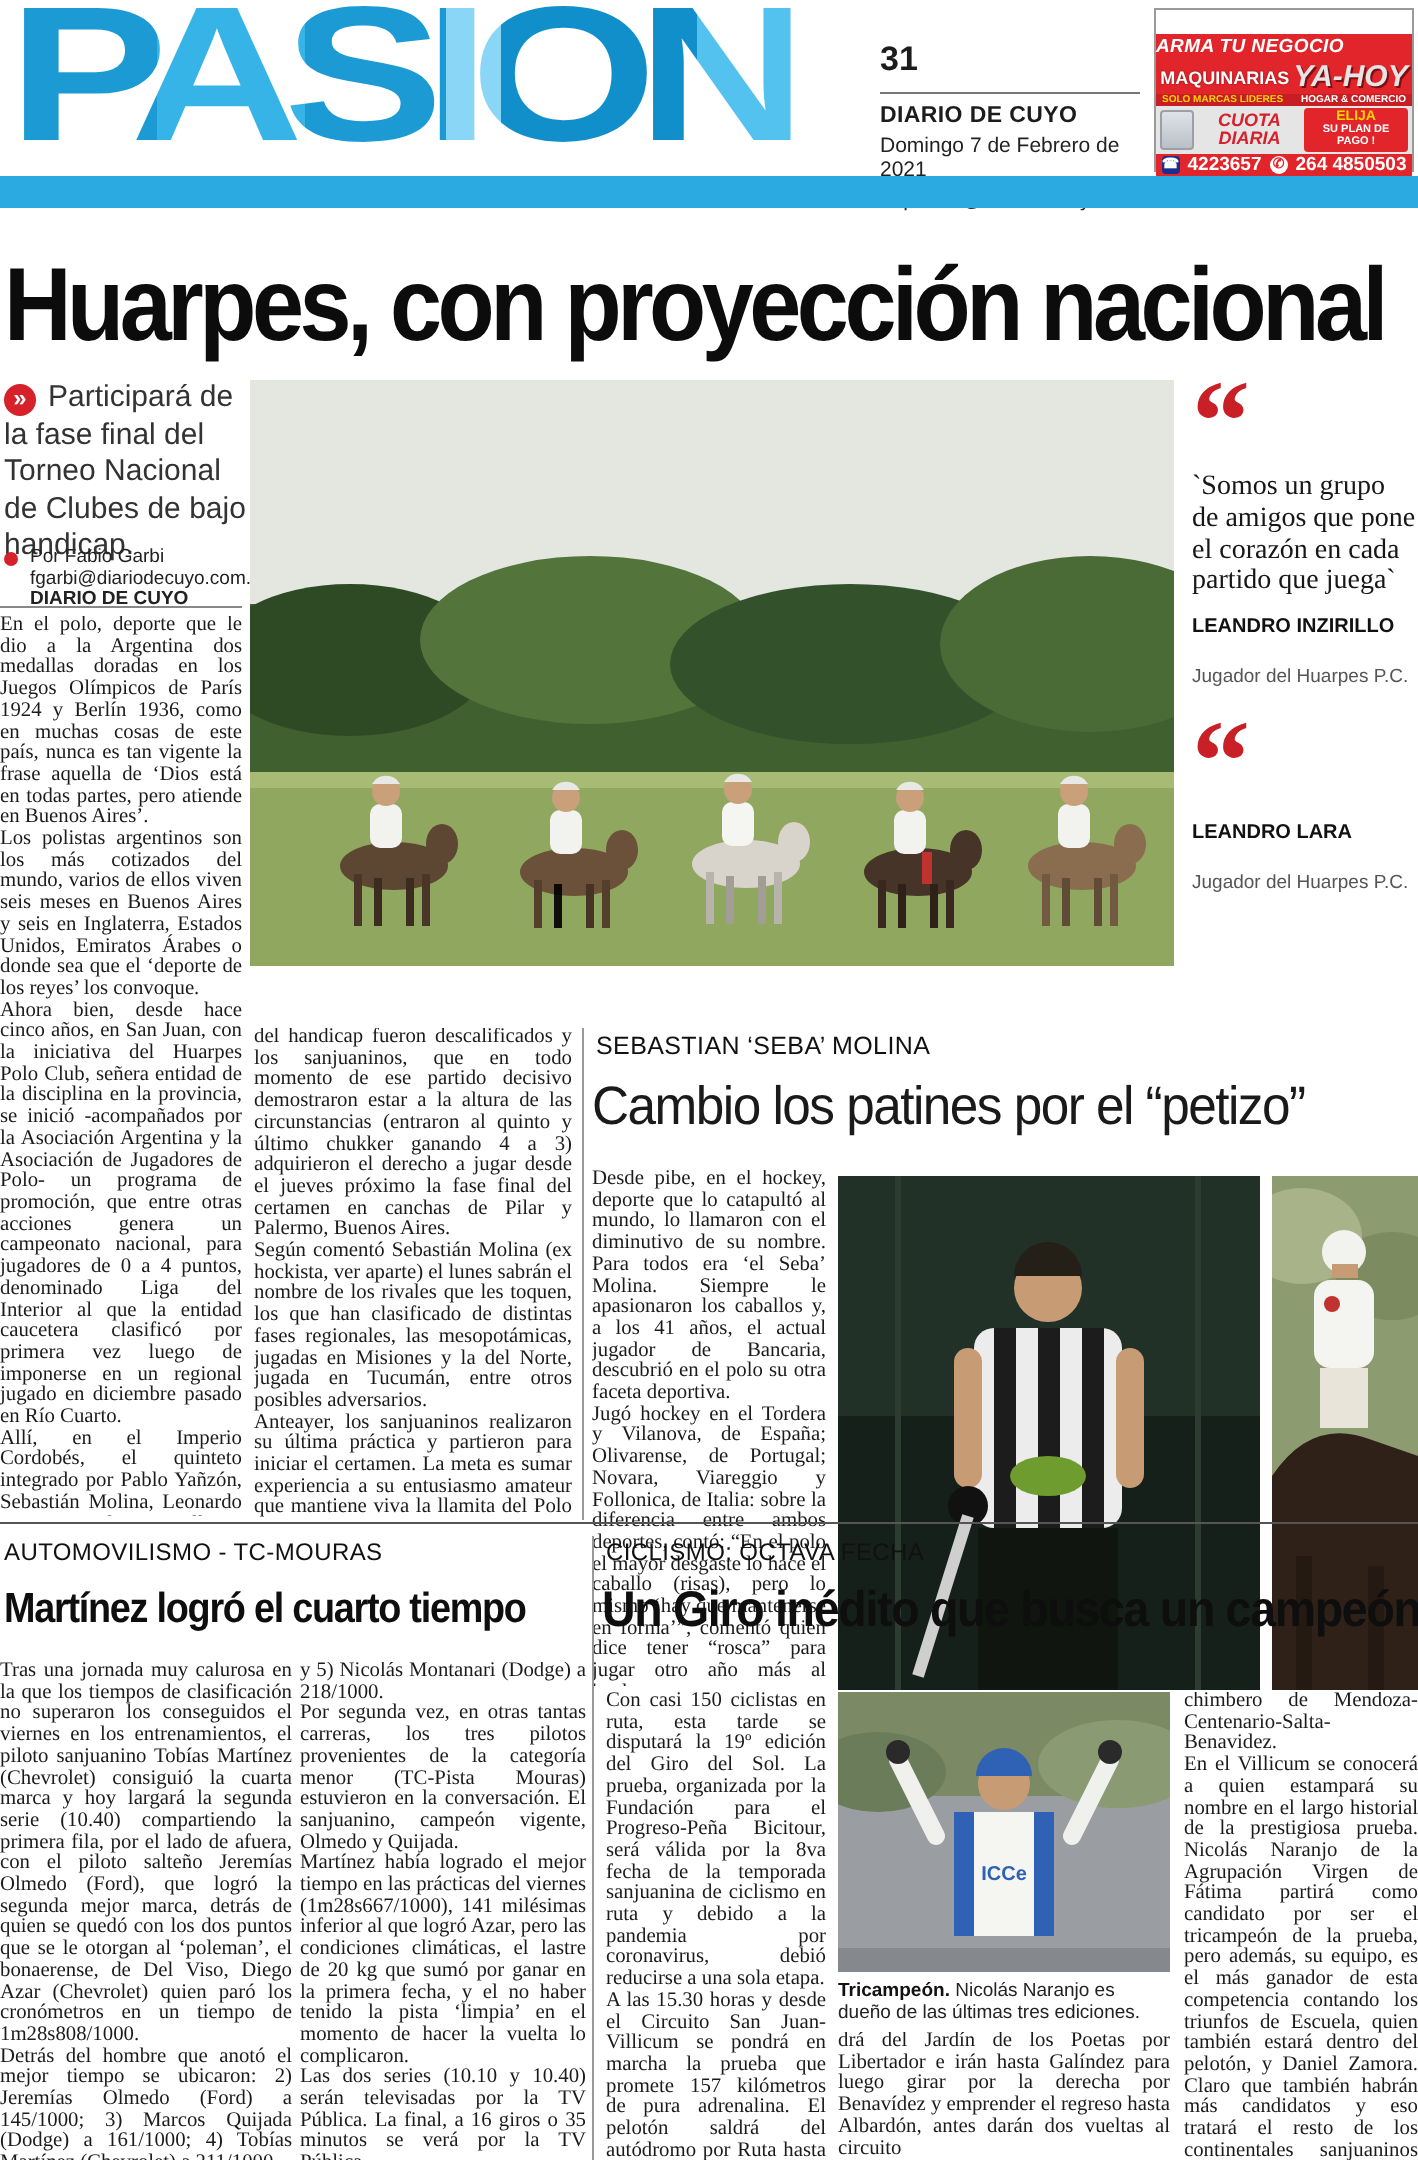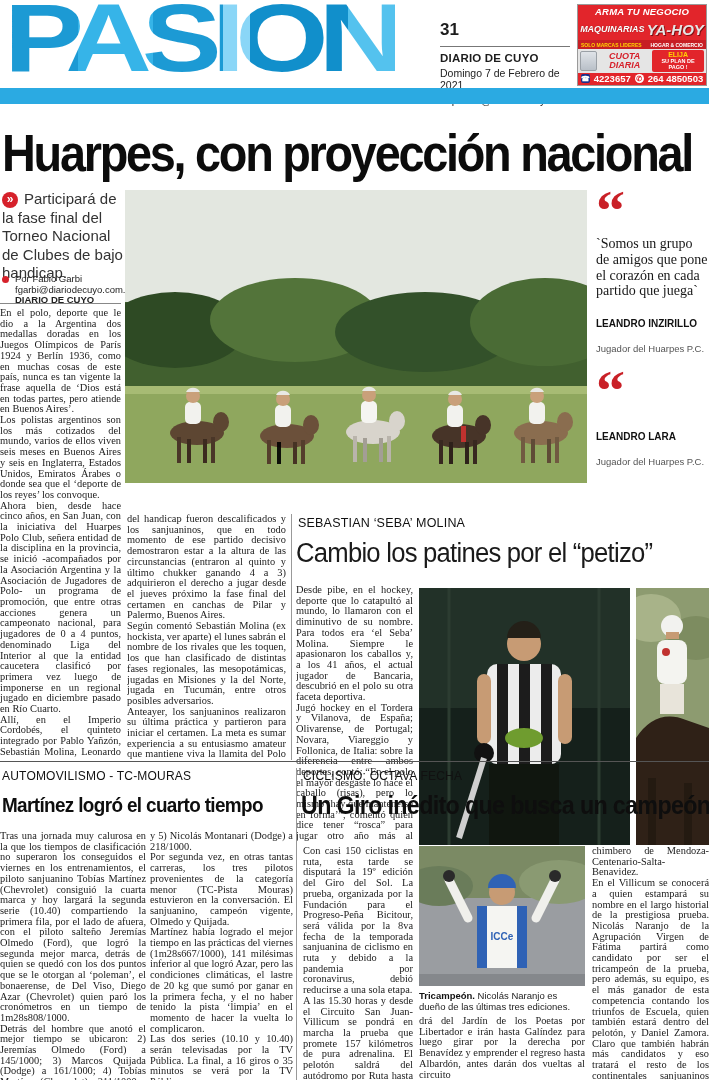--- a/index.html
+++ b/index.html
@@ -15,24 +15,24 @@
   #pubinfo{left:440px;top:20px;width:130px;}
   #pagenum{font-size:17px;font-weight:bold;margin-bottom:6px;}
   #pubinfo .rule{border-top:1px solid #777;margin:4px 0 5px 0;}
   #pubname{font-size:11.5px;font-weight:bold;letter-spacing:.2px;}
   #pubdate,#pubmail{font-size:10.5px;margin-top:3px;color:#222;}
   .bluebar{left:0;top:88px;width:709px;height:16px;background:#2baae2;}
 
   
   #ad{left:577px;top:4px;width:130px;height:82px;border:1px solid #9a9a9a;display:flex;flex-direction:column;
       font-family:"Liberation Sans",sans-serif;box-sizing:border-box;}
-  .ad-top{background:#e2252b;color:#fff;font-weight:bold;font-style:italic;font-size:9.5px;text-align:center;
-          padding:1px 0;letter-spacing:.2px;}
+  .ad-top{background:#e2252b;color:#fff;font-weight:bold;font-style:italic;font-size:9.5px;
+          padding:1px 0;letter-spacing:.2px;margin-top:12px;}
   .ad-brand{background:#e2252b;display:flex;align-items:center;justify-content:center;gap:2px;height:24px;}
-  .ad-maq{color:#fff;font-style:italic;font-weight:bold;font-size:9px;text-shadow:0 0 1px #7c0f12;}
+  .ad-maq{color:#fff;font-weight:bold;font-size:9px;text-shadow:0 0 1px #7c0f12;}
   .ad-yahoy{color:#e5e5e5;font-weight:bold;font-style:italic;font-size:15px;text-shadow:1px 1px 0 #7c0f12;text-align:right;}
   .ad-strip{background:#c71e24;display:flex;justify-content:space-between;padding:0 3px;height:9px;align-items:center;}
   .ad-strip .y{color:#ffd400;font-size:5px;font-weight:bold;}
   .ad-strip .w{color:#fff;font-size:5px;font-weight:bold;}
   .ad-mid{background:#e5e5e5;flex:1;display:flex;align-items:center;justify-content:space-between;padding:1px 2px;}
   .appliance{width:18px;height:18px;border:1px solid #9aa0a6;background:linear-gradient(#dfe3e8,#b9c0c8);border-radius:2px;}
   .ad-cuota{color:#d6212b;font-weight:bold;font-style:italic;font-size:9px;line-height:9px;text-align:center;}
   .ad-plan{background:#e2252b;border-radius:2px;color:#fff;font-size:5.5px;font-weight:bold;text-align:center;
            padding:2px 3px;line-height:6px;}
   .ad-plan .e{color:#ffd400;font-size:7px;display:block;}
@@ -73,21 +73,21 @@
   #main-photo{left:125px;top:190px;width:462px;height:293px;overflow:hidden;}
   #main-caption{left:127px;top:487px;width:459px;font-size:10px;line-height:12px;color:#333;}
   .cap-lead{font-weight:bold;color:#111;}
 
   
   #quotes{left:596px;top:190px;width:113px;}
   .qmark{font-family:"Liberation Serif",serif;font-weight:bold;font-size:58px;line-height:42px;color:#c92027;
          letter-spacing:-4px;}
   .qtext{font-family:"Liberation Serif",serif;font-weight:normal;font-size:14px;line-height:15.8px;color:#171717;
          margin-top:4px;}
-  .qname{font-size:10px;font-weight:bold;margin-top:19px;color:#111;}
+  .qname{font-size:10px;font-weight:bold;margin-top:9px;color:#111;}
   .qrole{font-size:9.5px;color:#555;margin-top:14px;}
   .qgap{height:16px;}
 
   
   #seba-kicker{left:298px;top:516px;font-size:12.5px;}
   #seba-headline{left:296px;top:532px;font-size:27px;font-weight:400;letter-spacing:-.8px;color:#1a1a1a;
                  transform:scaleX(.95);transform-origin:0 0;white-space:nowrap;line-height:42px;}
   #seba-body{left:296px;top:585px;width:117px;height:258px;}
   #seba-photo1{left:419px;top:588px;width:211px;height:257px;overflow:hidden;}
   #seba-photo2{left:636px;top:588px;width:73px;height:257px;overflow:hidden;}

